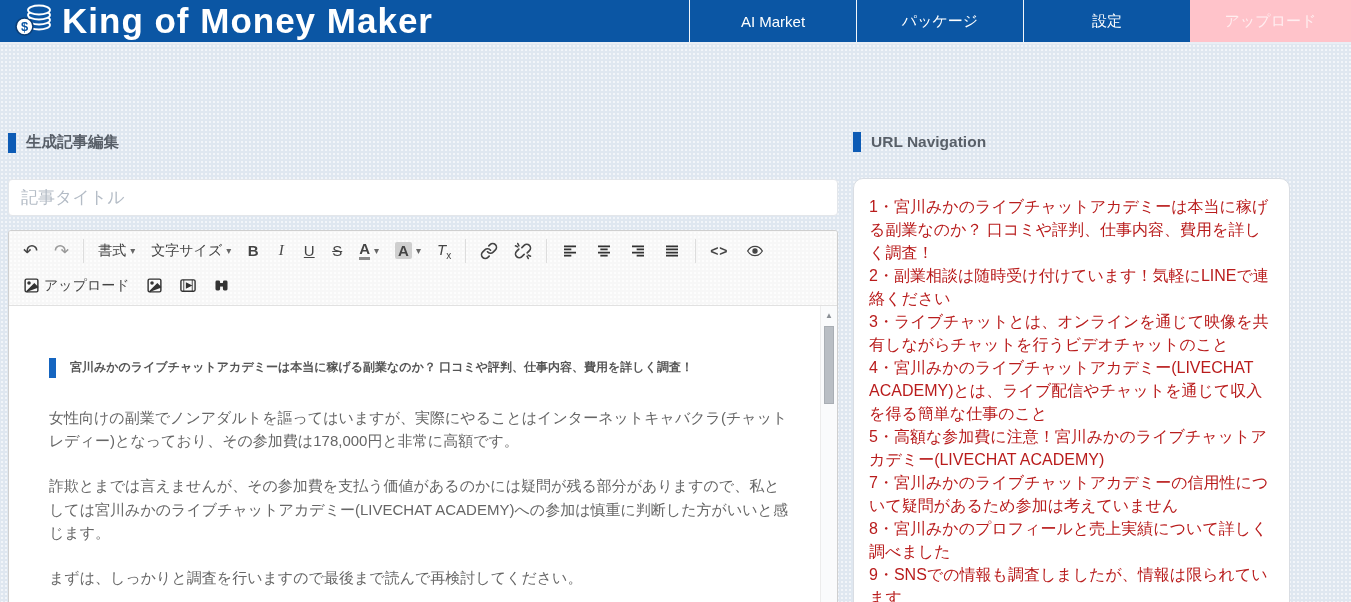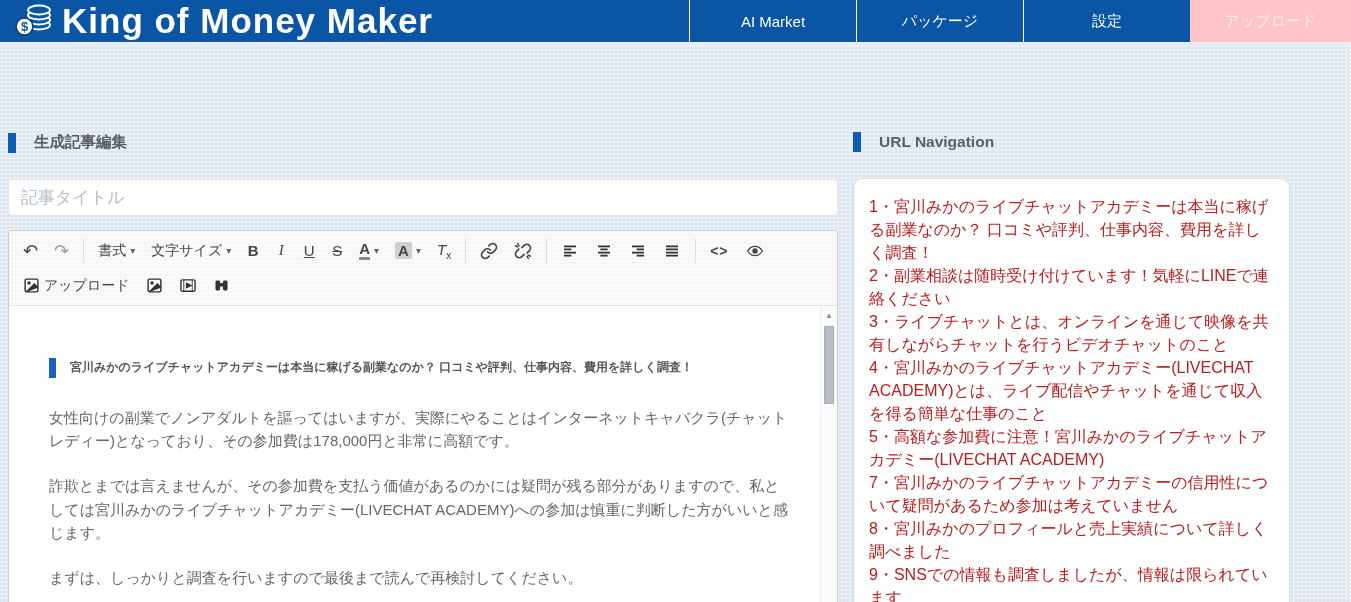--- a/index.html
+++ b/index.html
@@ -18,21 +18,21 @@
   .nav { display:flex; align-items:stretch; }
   .nav-item { width:167px; display:flex; align-items:center; justify-content:center;
     color:#fff; font-size:15px; border-left:1px solid rgba(255,255,255,.95); cursor:pointer; }
   .nav-item.logout { width:161px; background:#ffc3ca; color:#ffeef0; border-left:none; }
 
   
   .main { position:absolute; top:44px; left:0; right:0; bottom:0; padding:44px 8px 0 8px; }
   .col-left { position:absolute; left:8px; top:88px; width:830px; }
   .col-right { position:absolute; left:853px; top:88px; width:437px; }
 
-  .section-head { display:flex; align-items:center; gap:18px; margin-bottom:26px; }
+  .section-head { display:flex; align-items:center; gap:10px; margin-bottom:26px; }
   .section-bar { width:8px; height:20px; background:#0d5bb5; }
   .section-title { font-size:15.5px; font-weight:bold; color:#585f68; }
 
   
   .title-input { width:100%; height:37px; border:1px solid #e3e6ea; border-radius:4px;
     background:#fff; font-size:17px; color:#333; padding:0 12px; outline:none;
     font-family:inherit; }
   .title-input::placeholder { color:#b4bcc6; }
 
   

